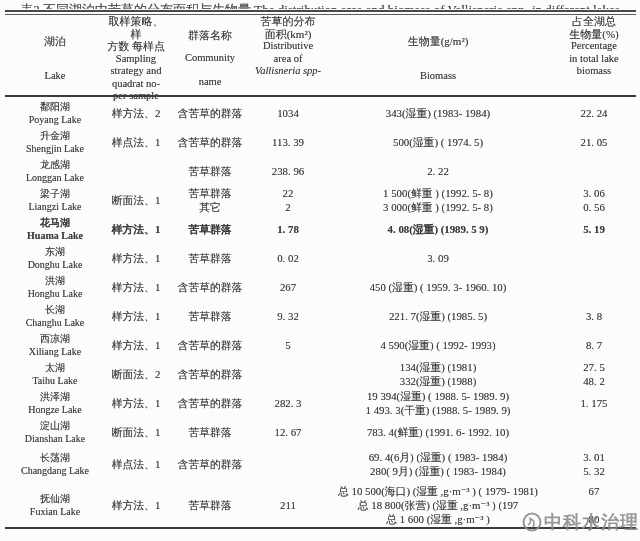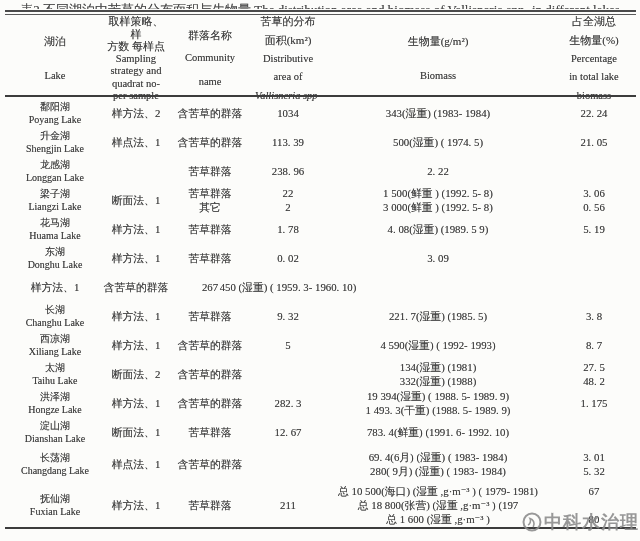--- a/index.html
+++ b/index.html
@@ -5,21 +5,21 @@
   html,body{margin:0;padding:0;}
   .page{position:relative;width:640px;height:541px;background:#fcfcfa;overflow:hidden;
         font-family:"Liberation Serif","DejaVu Serif",serif;color:#3d3d3d;
         text-shadow:0 0 .6px rgba(70,70,70,.6);}
   .caption-clip{position:absolute;top:0;left:0;right:0;height:9px;overflow:hidden;text-align:center;}
   .caption-clip span{display:inline-block;margin-top:-11px;font-size:13px;color:#4a4a4a;white-space:nowrap;}
   .toprule{position:absolute;top:10px;left:5px;right:4px;height:2px;
            border-top:2px solid #4a4a4a;border-bottom:1px solid #5a5a5a;}
   .grid6{display:grid;grid-template-columns:100px 62px 86px 70px 230px 82px;}
   .thead{position:absolute;top:15px;left:5px;right:5px;height:79px;}
-  .hc{display:flex;flex-direction:column;align-items:center;justify-content:space-between;
+  .hc{display:flex;flex-direction:column;align-items:center;justify-content:flex-start;
       text-align:center;font-size:10.5px;line-height:12.5px;}
   .hc .cnl{font-size:11px;}
   .hc-spread{justify-content:space-around;padding:9px 0;text-align:right;}
   .it{font-style:italic;}
   .headrule{position:absolute;top:95px;left:5px;right:4px;border-top:2px solid #3c3c3c;}
   #tbody{position:absolute;top:98px;left:5px;right:5px;}
   .c{display:flex;flex-direction:column;justify-content:center;align-items:center;
      text-align:center;font-size:10.8px;}
   .ln{line-height:14px;min-height:14px;white-space:nowrap;}
   .c-lake .ln{line-height:13px;min-height:13px;font-size:10px;}
@@ -161,21 +161,21 @@
       <div class="c c-bio">
           <div class="ln">1 500(鲜重 ) (1992. 5-  8)</div>
           <div class="ln">3 000(鲜重 ) (1992. 5-  8)</div>
         </div>
       <div class="c c-pct">
           <div class="ln">3. 06</div>
           <div class="ln">0. 56</div>
         </div>
     </div>
 
-    <div class="trow grid6" style="height: 29px;">
+    <div class="trow grid6" style="height: 29px; font-weight: bold;">
       <div class="c c-lake">
         <div class="ln cn">花马湖</div>
         <div class="ln en">Huama Lake</div>
       </div>
       <div class="c c-samp">
           <div class="ln">样方法、1</div>
         </div>
       <div class="c c-comm">
           <div class="ln">苦草群落</div>
         </div>
@@ -203,20 +203,24 @@
         </div>
       <div class="c c-area">
           <div class="ln">0. 02</div>
         </div>
       <div class="c c-pct">
           <div class="ln">3. 09</div>
         </div>
     </div>
 
     <div class="trow grid6" style="height: 29px;">
+      <div class="c c-lake">
+        <div class="ln cn">洪湖</div>
+        <div class="ln en">Honghu Lake</div>
+      </div>
       <div class="c c-samp">
           <div class="ln">样方法、1</div>
         </div>
       <div class="c c-comm">
           <div class="ln">含苦草的群落</div>
         </div>
       <div class="c c-area">
           <div class="ln">267</div>
         </div>
       <div class="c c-bio">

